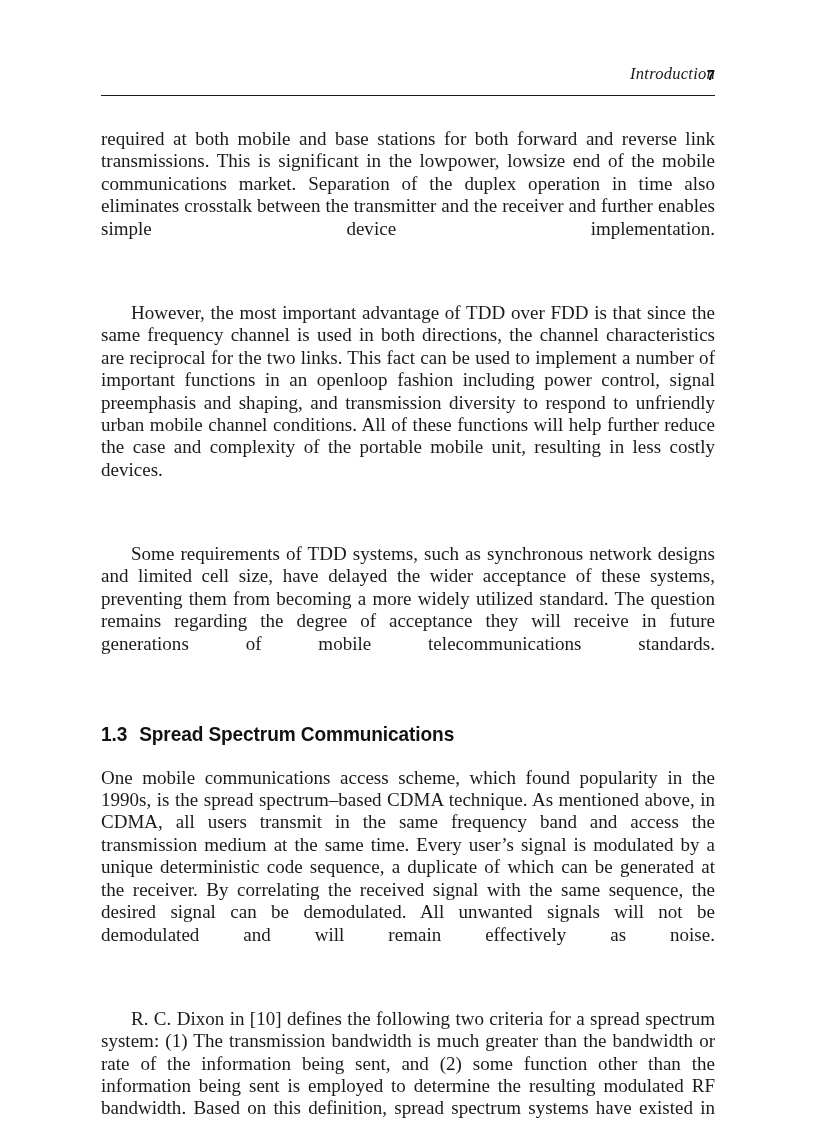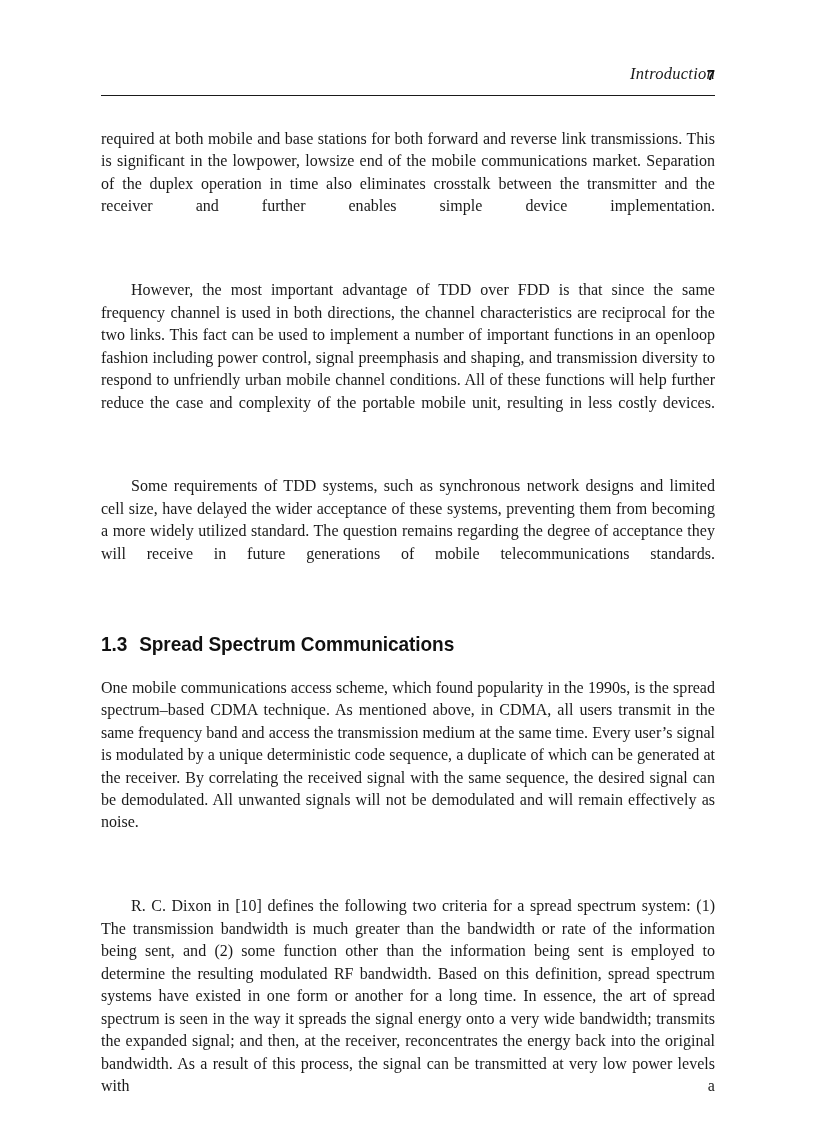--- a/index.html
+++ b/index.html
@@ -66,21 +66,21 @@
   
   .column {
     position: absolute;
     left: 101px;
     top: 128px;
     width: 614px;
   }
 
   p.body {
     margin: 0;
-    font-size: 16px;
+    font-size: 19px;
     line-height: 22.45px;
     text-align: justify;
     text-justify: inter-word;
     hyphens: manual;
     -webkit-hyphens: manual;
     color: #1a1a1a;
     letter-spacing: 0.02px;
   }
 
   p.body.indent {

